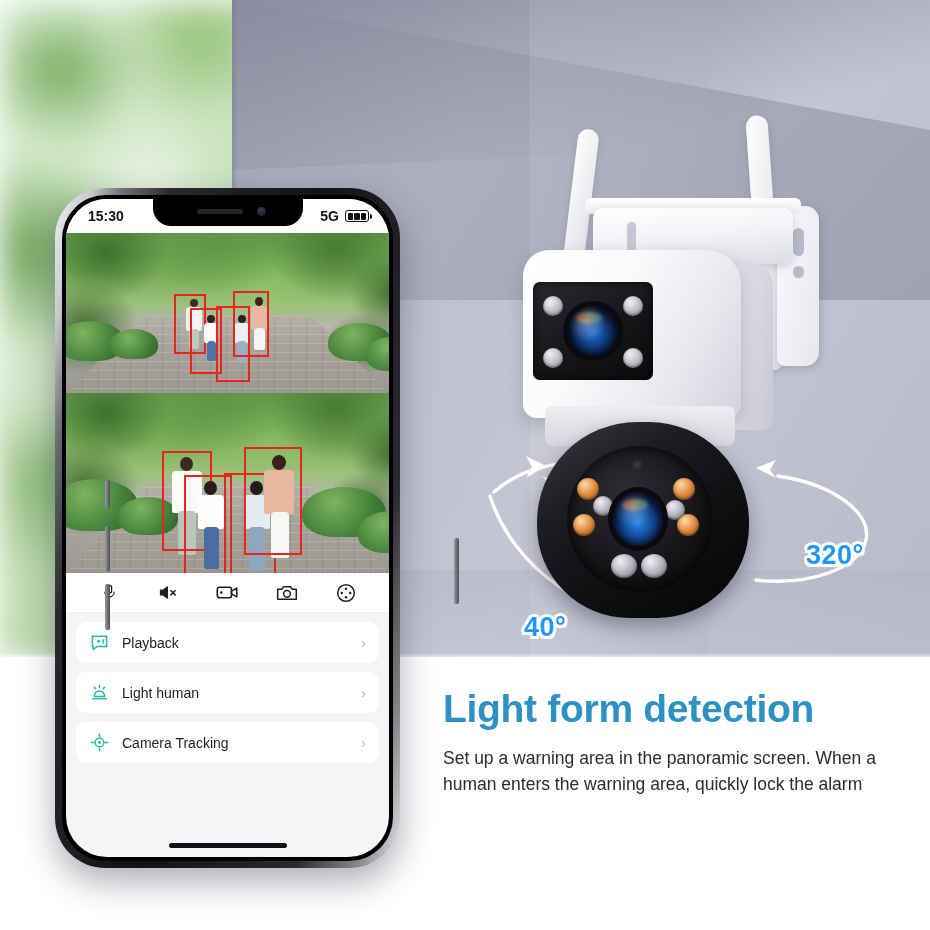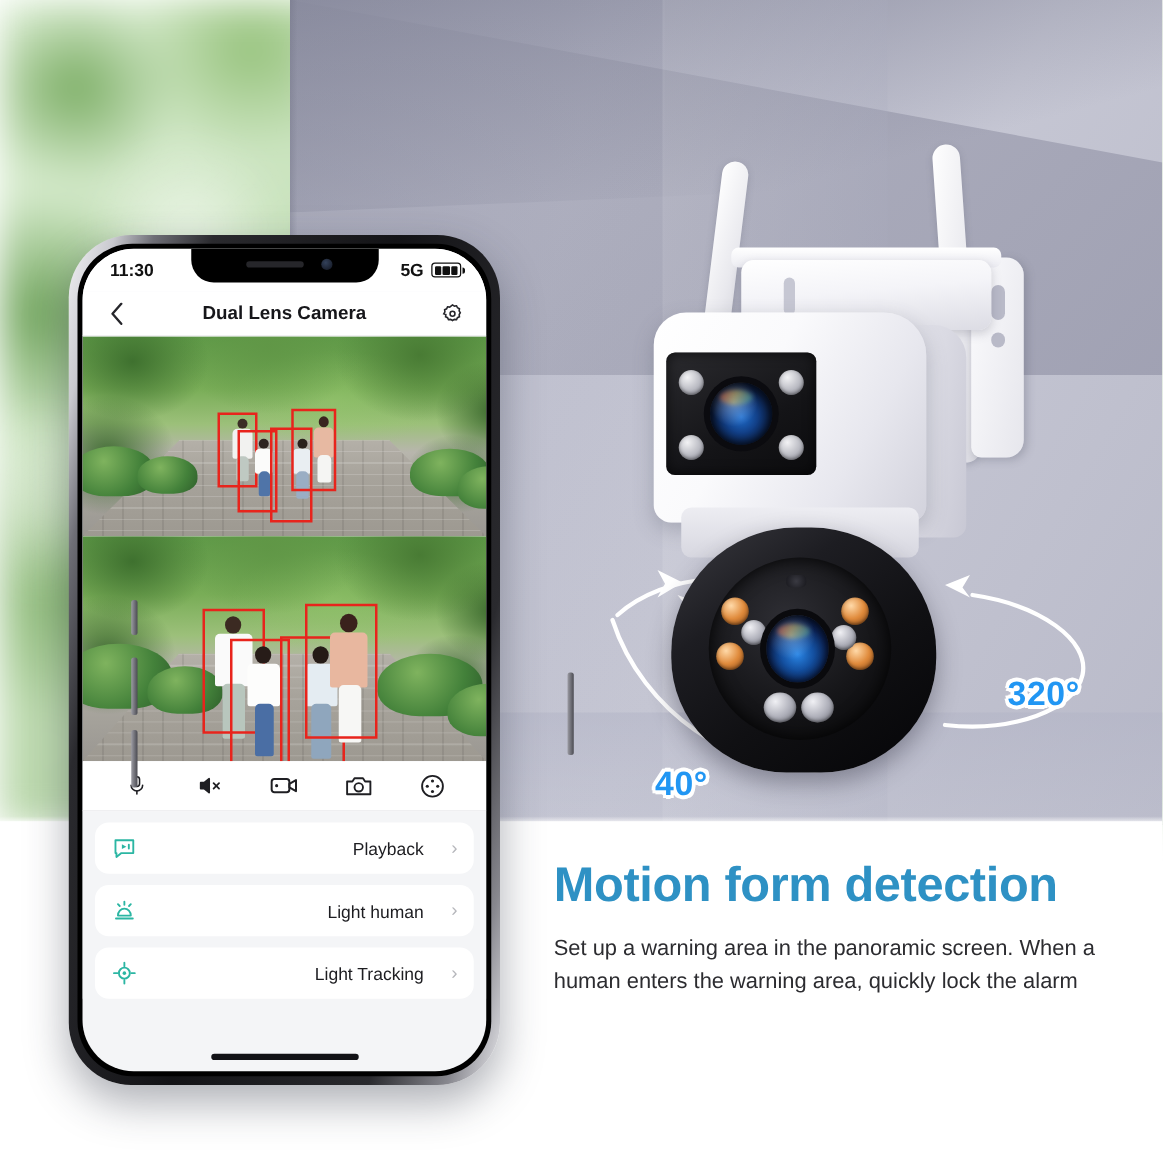--- a/index.html
+++ b/index.html
@@ -290,22 +290,22 @@
 
   .toolbar{
     position:relative; height:40px; background:#fff;
     display:flex; align-items:center; justify-content:space-around; padding:0 14px;
     border-bottom:1px solid #efeff1;
   }
   .tb-ic{ width:26px; height:26px; display:flex; align-items:center; justify-content:center; color:#1f1f23; }
 
   .menu{ padding:9px 10px 0; background:#f4f5f7; }
   .mrow{
-    display:flex; align-items:center; gap:22px;
-    background:#fff; border-radius:11px; height:41px; padding:0 13px; margin-bottom:9px;text-align:right;
+    display:flex; align-items:center; gap:12px;
+    background:#fff; border-radius:11px; height:41px; padding:0 13px; margin-bottom:9px;
   }
   .mrow .mic{ width:21px; height:21px; display:flex; align-items:center; justify-content:center; color:#2bb6a3; flex:0 0 auto;}
   .mrow .mlbl{ flex:1; font-size:14px; color:#1d1d21; }
   .mrow .mchev{ color:#b6b7bc; font-size:15px; }
 
   .home-ind{
     position:absolute; left:50%; bottom:9px; transform:translateX(-50%);
     width:118px; height:5px; background:#121216; border-radius:3px;
   }
 
@@ -381,45 +381,31 @@
   <div class="phone">
     <div class="phone-inner">
       <div class="screen">
 
         <div class="notch">
           <div class="notch-speaker"></div>
           <div class="notch-cam"></div>
         </div>
 
         <div class="statusbar">
-          <span>11:30</span>
+          <span>15:30</span>
           <span class="sb-right">
             <span>5G</span>
             <span class="batt">
                 <i></i>
                 <i></i>
                 <i></i>
               </span>
           </span>
         </div>
 
-        <div class="navbar">
-          <span class="nav-ic">
-            <svg width="11" height="18" viewBox="0 0 11 18" fill="none" stroke="currentColor" stroke-width="1.9" stroke-linecap="round" stroke-linejoin="round">
-              <polyline points="9,1 2,9 9,17"></polyline>
-            </svg>
-          </span>
-          <span class="nav-title">Dual Lens Camera</span>
-          <span class="nav-ic">
-            <svg width="18" height="18" viewBox="0 0 24 24" fill="none" stroke="currentColor" stroke-width="1.7">
-              <path d="M12 2.6l2 1.2 2.3-.3 1 2.1 2.1 1-.3 2.3 1.2 2-1.2 2 .3 2.3-2.1 1-1 2.1-2.3-.3-2 1.2-2-1.2-2.3.3-1-2.1-2.1-1 .3-2.3L2.7 12l1.2-2-.3-2.3 2.1-1 1-2.1 2.3.3z"></path>
-              <circle cx="12" cy="12" r="2.6"></circle>
-            </svg>
-          </span>
-        </div>
 
         <div class="feed feed-top">
           <div class="park"></div>
           <div class="path"></div>
           <div class="path-lines"></div>
           <div class="shrub" style="left:-8px; top:88px; width:66px; height:40px;"></div>
           <div class="shrub" style="left:44px; top:96px; width:48px; height:30px;"></div>
           <div class="shrub" style="left:262px; top:90px; width:64px; height:38px;"></div>
           <div class="shrub" style="left:300px; top:104px; width:52px; height:34px;"></div>
 
@@ -562,33 +548,33 @@
             <span class="mic">
               <svg width="19" height="19" viewBox="0 0 24 24" fill="none" stroke="currentColor" stroke-width="1.9" stroke-linecap="round">
                 <circle cx="12" cy="12" r="5.5"></circle>
                 <circle cx="12" cy="12" r="1.8" fill="currentColor" stroke="none"></circle>
                 <line x1="12" y1="1.5" x2="12" y2="5"></line>
                 <line x1="12" y1="19" x2="12" y2="22.5"></line>
                 <line x1="1.5" y1="12" x2="5" y2="12"></line>
                 <line x1="19" y1="12" x2="22.5" y2="12"></line>
               </svg>
             </span>
-            <span class="mlbl">Light Tracking</span>
+            <span class="mlbl">Camera Tracking</span>
             <span class="mchev">›</span>
           </div>
 
         </div>
 
         <div class="home-ind"></div>
       </div>
     </div>
     <div class="side-btn sb1"></div>
     <div class="side-btn sb2"></div>
     <div class="side-btn sb3"></div>
     <div class="side-btn sb4"></div>
   </div>
 
   <div class="mk">
-    <div class="mk-h">Motion form detection</div>
+    <div class="mk-h">Light form detection</div>
     <div class="mk-p">Set up a warning area in the panoramic screen. When a human enters the warning area, quickly lock the alarm</div>
   </div>
 
 </div>
 
 </body></html>

